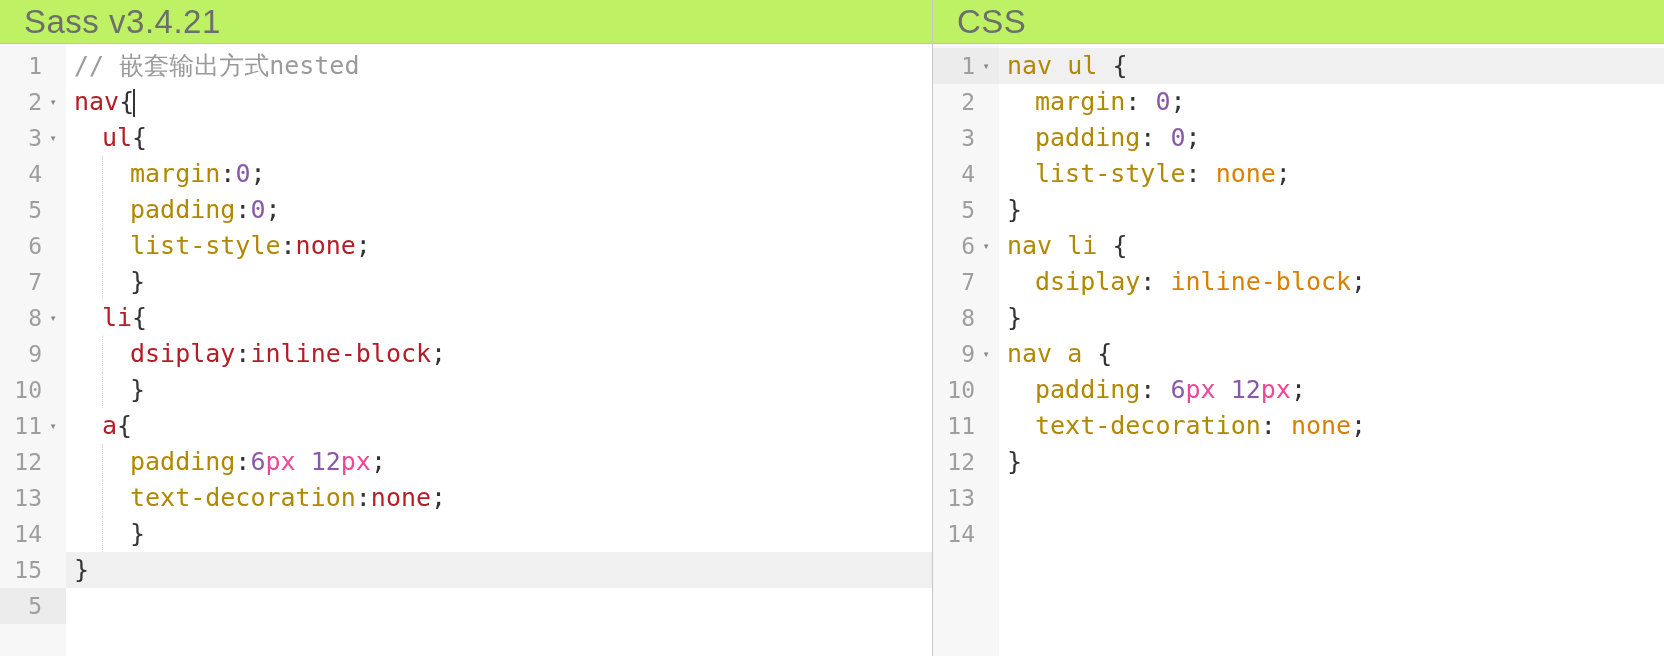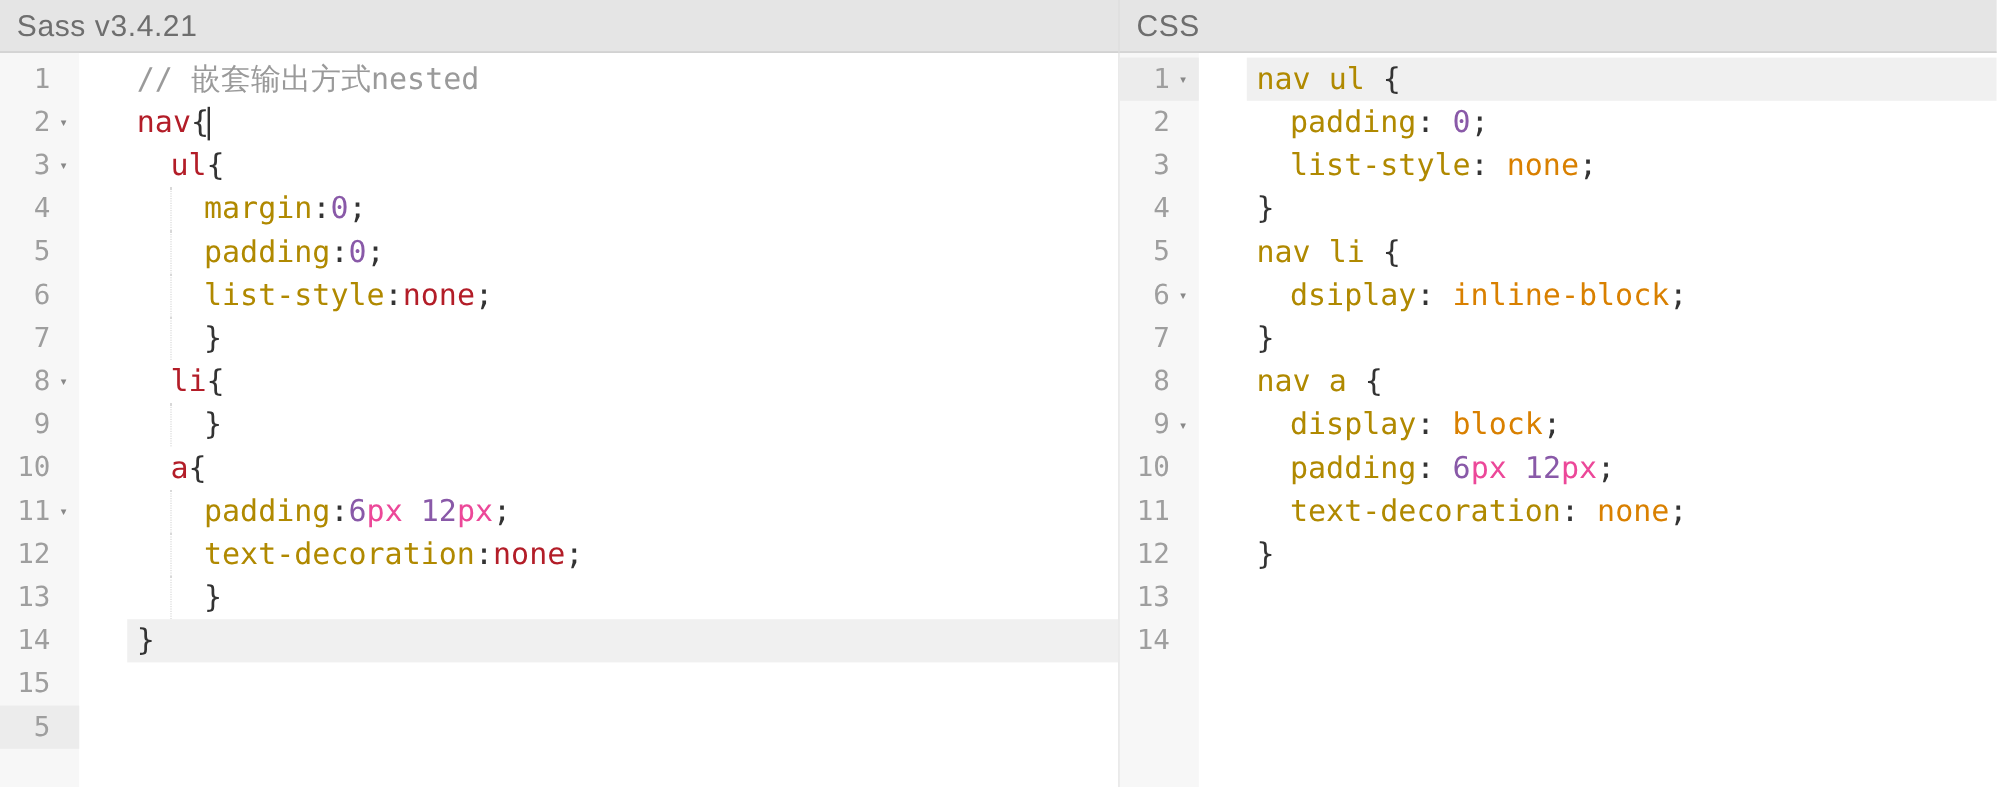--- a/index.html
+++ b/index.html
@@ -24,24 +24,24 @@
     flex: 0 0 933px;
     border-right: 1px solid #c7c7c7;
   }
   .pane-right {
     flex: 1 1 auto;
     justify-content: space-between;
   }
   .pane-header {
     height: 44px;
     line-height: 44px;
-    padding: 0 14px;
-    background: #e5e5e5;
+    padding: 0 24px;
+    background: #bef264;
     color: #6e6e6e;
-    font-size: 25px;
+    font-size: 33px;
     font-weight: 300;
     letter-spacing: 0.5px;
     border-bottom: 1px solid #bfbfbf;
     white-space: nowrap;
   }
   .editor {
     flex: 1 1 auto;
     display: flex;
     font-family: "Menlo", "Consolas", "DejaVu Sans Mono", monospace;
     font-size: 25px;
@@ -83,21 +83,20 @@
   .code {
     flex: 1 1 auto;
     padding-top: 4px;
     padding-bottom: 4px;
   }
   .code-row {
     height: 36px;
     padding-left: 8px;
     white-space: pre;
     position: relative;
-    margin-left: 40px;
   }
   .code-row.active-line { background: #f0f0f0; }
   .gutter-row.active-line { background: #ececec; }
   
   .guide {
     display: inline-block;
     width: 28px;
     height: 100%;
     border-left: 1px dotted #d8d8d8;
     vertical-align: top;
@@ -201,20 +200,21 @@
         </div>
       <div class="code" id="code-left">
           <div class="code-row"><span class="c-comment">// 嵌套输出方式nested</span></div>
           <div class="code-row"><span class="c-tag">nav</span><span class="c-brace">{</span><span class="cursor"></span></div>
           <div class="code-row"><span class="guide noline"></span><span class="c-tag">ul</span><span class="c-brace">{</span></div>
           <div class="code-row"><span class="guide noline"></span><span class="guide"></span><span class="c-prop">margin</span><span class="c-colon">:</span><span class="c-num">0</span><span class="c-punc">;</span></div>
           <div class="code-row"><span class="guide noline"></span><span class="guide"></span><span class="c-prop">padding</span><span class="c-colon">:</span><span class="c-num">0</span><span class="c-punc">;</span></div>
           <div class="code-row"><span class="guide noline"></span><span class="guide"></span><span class="c-prop">list-style</span><span class="c-colon">:</span><span class="c-tag">none</span><span class="c-punc">;</span></div>
           <div class="code-row"><span class="guide noline"></span><span class="guide"></span><span class="c-brace">}</span></div>
           <div class="code-row"><span class="guide noline"></span><span class="c-tag">li</span><span class="c-brace">{</span></div>
+          <div class="code-row"><span class="guide noline"></span><span class="guide"></span><span class="c-tag">dsiplay</span><span class="c-colon">:</span><span class="c-tag">inline-block</span><span class="c-punc">;</span></div>
           <div class="code-row"><span class="guide noline"></span><span class="guide"></span><span class="c-brace">}</span></div>
           <div class="code-row"><span class="guide noline"></span><span class="c-tag">a</span><span class="c-brace">{</span></div>
           <div class="code-row"><span class="guide noline"></span><span class="guide"></span><span class="c-prop">padding</span><span class="c-colon">:</span><span class="c-num">6</span><span class="c-unit">px</span><span class="c-plain"> </span><span class="c-num">12</span><span class="c-unit">px</span><span class="c-punc">;</span></div>
           <div class="code-row"><span class="guide noline"></span><span class="guide"></span><span class="c-prop">text-decoration</span><span class="c-colon">:</span><span class="c-tag">none</span><span class="c-punc">;</span></div>
           <div class="code-row"><span class="guide noline"></span><span class="guide"></span><span class="c-brace">}</span></div>
           <div class="code-row active-line"><span class="c-brace">}</span></div>
         </div>
     </div>
   </div>
 
@@ -274,28 +274,28 @@
             <span class="ln">13</span>
             <span class="fold"></span>
           </div>
           <div class="gutter-row">
             <span class="ln">14</span>
             <span class="fold"></span>
           </div>
         </div>
       <div class="code" id="code-right">
           <div class="code-row active-line"><span class="c-prop">nav</span><span class="c-plain"> </span><span class="c-prop">ul</span><span class="c-plain"> </span><span class="c-brace">{</span></div>
+          <div class="code-row"><span class="sp1"></span><span class="c-prop">margin</span><span class="c-colon">: </span><span class="c-num">0</span><span class="c-punc">;</span></div>
           <div class="code-row"><span class="sp1"></span><span class="c-prop">padding</span><span class="c-colon">: </span><span class="c-num">0</span><span class="c-punc">;</span></div>
           <div class="code-row"><span class="sp1"></span><span class="c-prop">list-style</span><span class="c-colon">: </span><span class="c-val">none</span><span class="c-punc">;</span></div>
           <div class="code-row"><span class="c-brace">}</span></div>
           <div class="code-row"><span class="c-prop">nav</span><span class="c-plain"> </span><span class="c-prop">li</span><span class="c-plain"> </span><span class="c-brace">{</span></div>
           <div class="code-row"><span class="sp1"></span><span class="c-prop">dsiplay</span><span class="c-colon">: </span><span class="c-val">inline-block</span><span class="c-punc">;</span></div>
           <div class="code-row"><span class="c-brace">}</span></div>
           <div class="code-row"><span class="c-prop">nav</span><span class="c-plain"> </span><span class="c-prop">a</span><span class="c-plain"> </span><span class="c-brace">{</span></div>
-          <div class="code-row"><span class="sp1"></span><span class="c-prop">display</span><span class="c-colon">: </span><span class="c-val">block</span><span class="c-punc">;</span></div>
           <div class="code-row"><span class="sp1"></span><span class="c-prop">padding</span><span class="c-colon">: </span><span class="c-num">6</span><span class="c-unit">px</span><span class="c-plain"> </span><span class="c-num">12</span><span class="c-unit">px</span><span class="c-punc">;</span></div>
           <div class="code-row"><span class="sp1"></span><span class="c-prop">text-decoration</span><span class="c-colon">: </span><span class="c-val">none</span><span class="c-punc">;</span></div>
           <div class="code-row"><span class="c-brace">}</span></div>
           <div class="code-row"></div>
         </div>
     </div>
   </div>
 
 </div>
 

